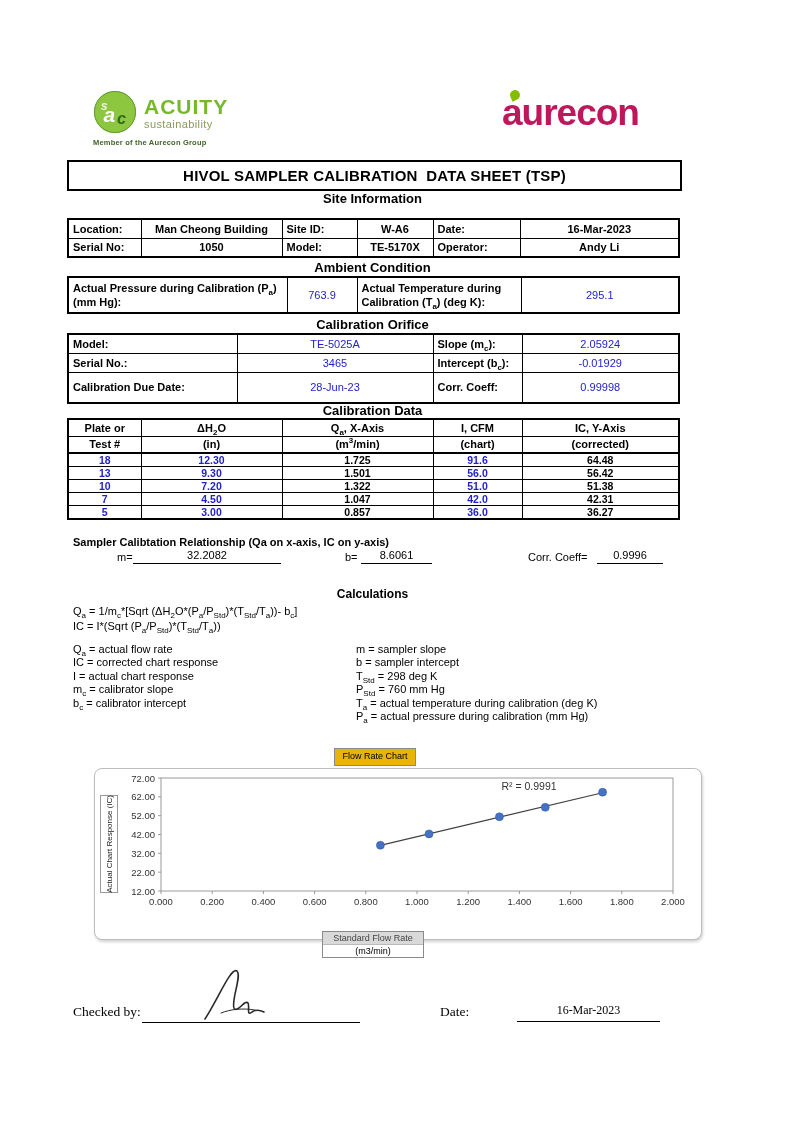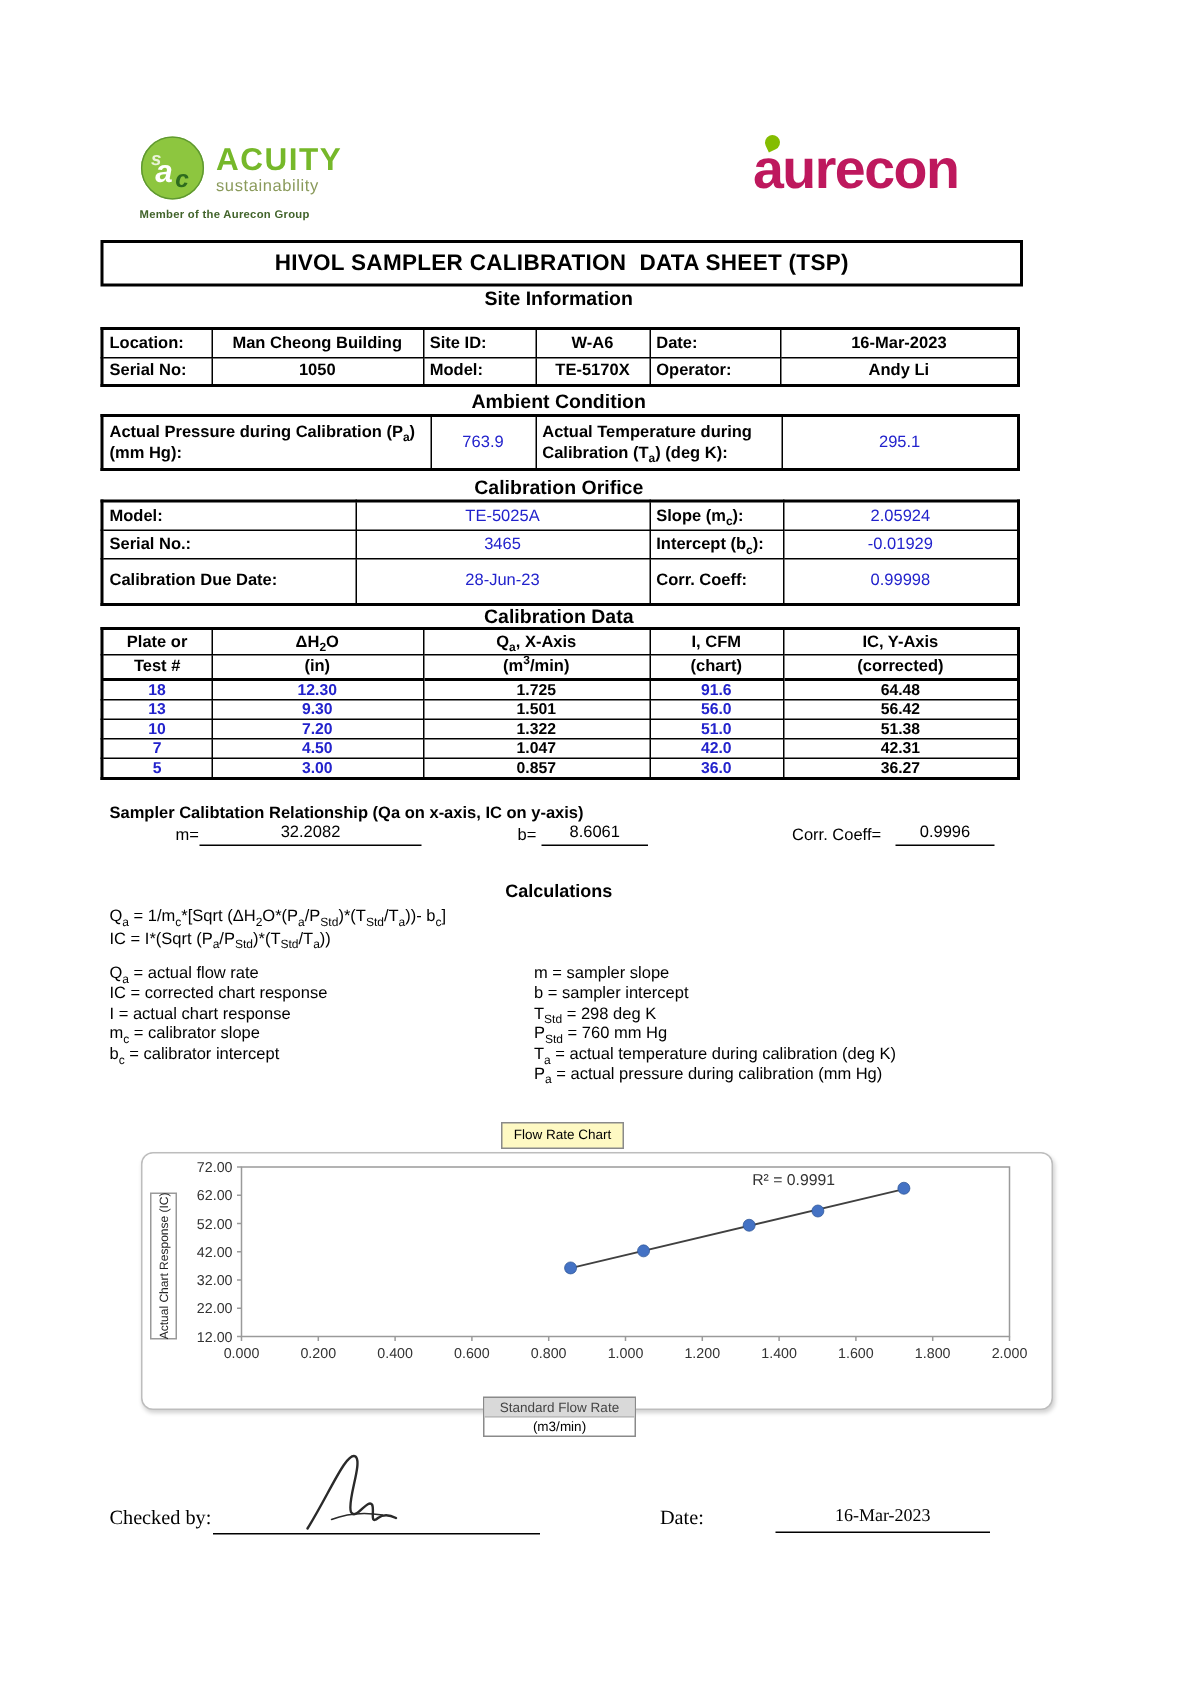--- a/index.html
+++ b/index.html
@@ -41,21 +41,21 @@
   
   .rel-heading{font-weight:bold;font-size:11px;}
   .rel-label{font-size:11px;top:2px;}
   .uline{display:inline-block;border-bottom:1px solid #000;text-align:center;
          font-size:11px;padding-bottom:2px;top:0;}
 
   .formula{font-size:11px;}
   .defs{font-size:11px;line-height:13.4px;}
 
   
-  .chart-btn{border:1px solid #8a8a8a;font-size:9px;text-align:center;line-height:15px;background:#fef9c3;}
+  .chart-btn{border:1px solid #8a8a8a;font-size:9px;text-align:center;line-height:15px;background:#eab308;}
   .chart-frame{border:1px solid #bdbdbd;border-radius:8px;background:#fff;
                box-shadow:1px 2px 3px rgba(0,0,0,0.18);}
   .ylabel-box{position:absolute;left:5px;top:26px;width:16px;height:96px;border:1px solid #9a9a9a;
               display:flex;align-items:center;justify-content:center;}
   .ylabel-text{writing-mode:vertical-rl;transform:rotate(180deg);font-size:8px;color:#222;white-space:nowrap;}
   #chart-svg text{font-family:"Liberation Sans",sans-serif;fill:#333;}
   .xlabel-box{border:1px solid #8a8a8a;text-align:center;background:#fff;}
   .xlabel-l1{font-size:9px;background:#d9d9d9;color:#444;line-height:12px;border-bottom:1px solid #bbb;}
   .xlabel-l2{font-size:9px;line-height:12px;}
 

